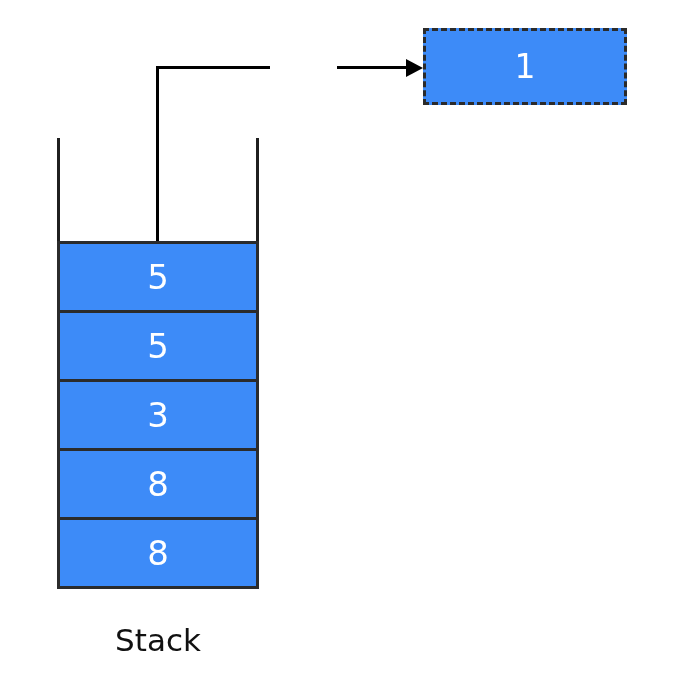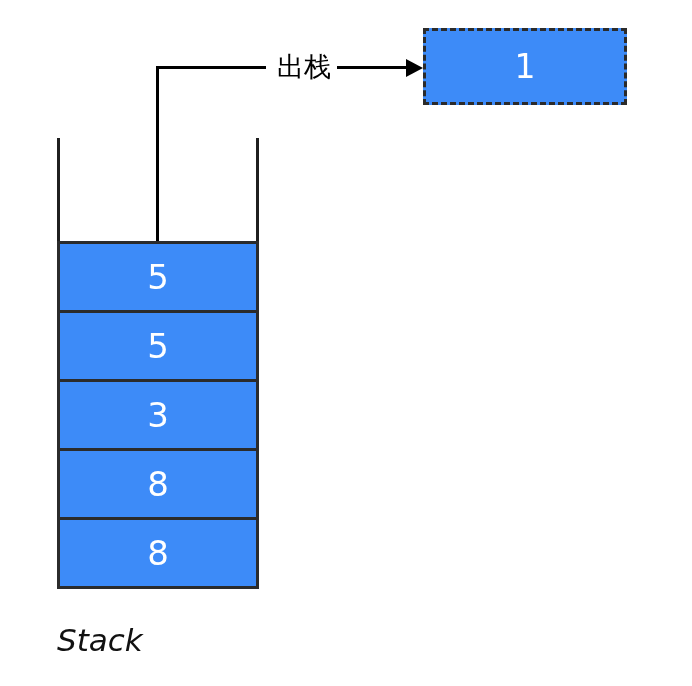--- a/index.html
+++ b/index.html
@@ -48,23 +48,22 @@
     line-height: 1;
   }
   .stack-item:first-child { margin-top: 0; }
 
   
   .stack-caption {
     position: absolute;
     left: 57px;
     top: 622px;
     width: 202px;
-    text-align: left;
+    text-align: center;
     font-size: 31px;
-    font-style: italic;
     color: #111111;
   }
 
   
   .line {
     position: absolute;
     background: #000000;
   }
   .arrow-vert  { left: 156px; top: 67px;  width: 3px;   height: 175px; }
   .arrow-h1    { left: 156px; top: 66px;  width: 114px; height: 3px; }
@@ -109,21 +108,20 @@
     line-height: 1;
   }
 </style>
 </head>
 <body>
 
 <div class="canvas">
 
   <div class="line arrow-vert"></div>
   <div class="line arrow-h1"></div>
-  <div class="arrow-label">出栈</div>
   <div class="line arrow-h2"></div>
   <div class="arrow-head"></div>
 
   <div class="popped-box">
     <span>1</span>
   </div>
 
   <div class="wall wall-left"></div>
   <div class="wall wall-right"></div>
 

